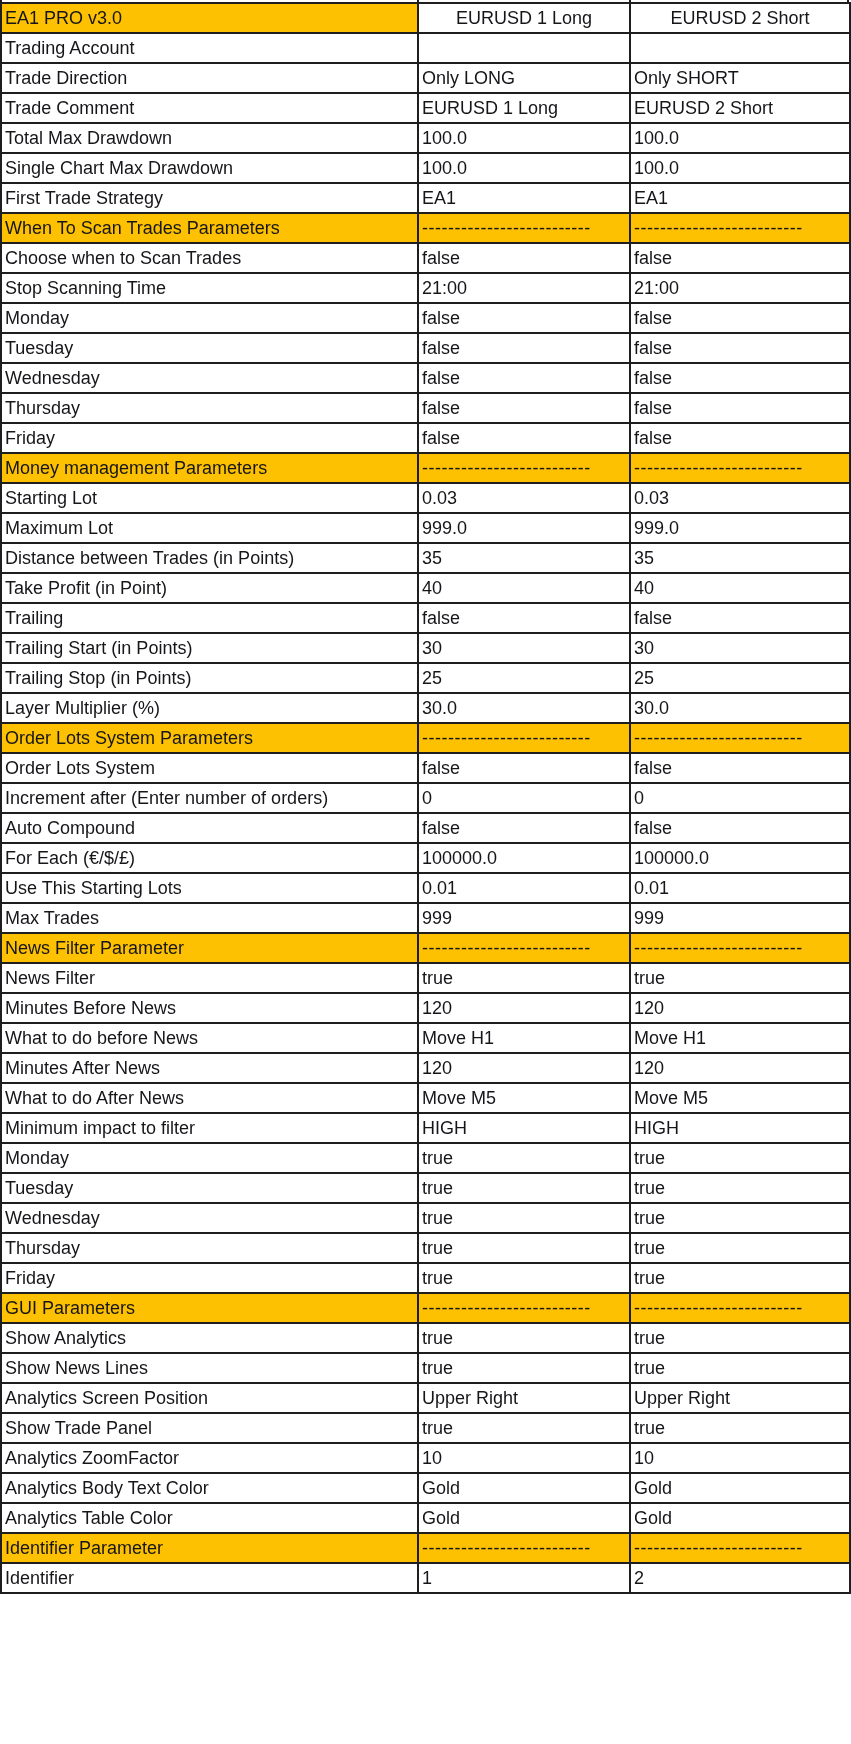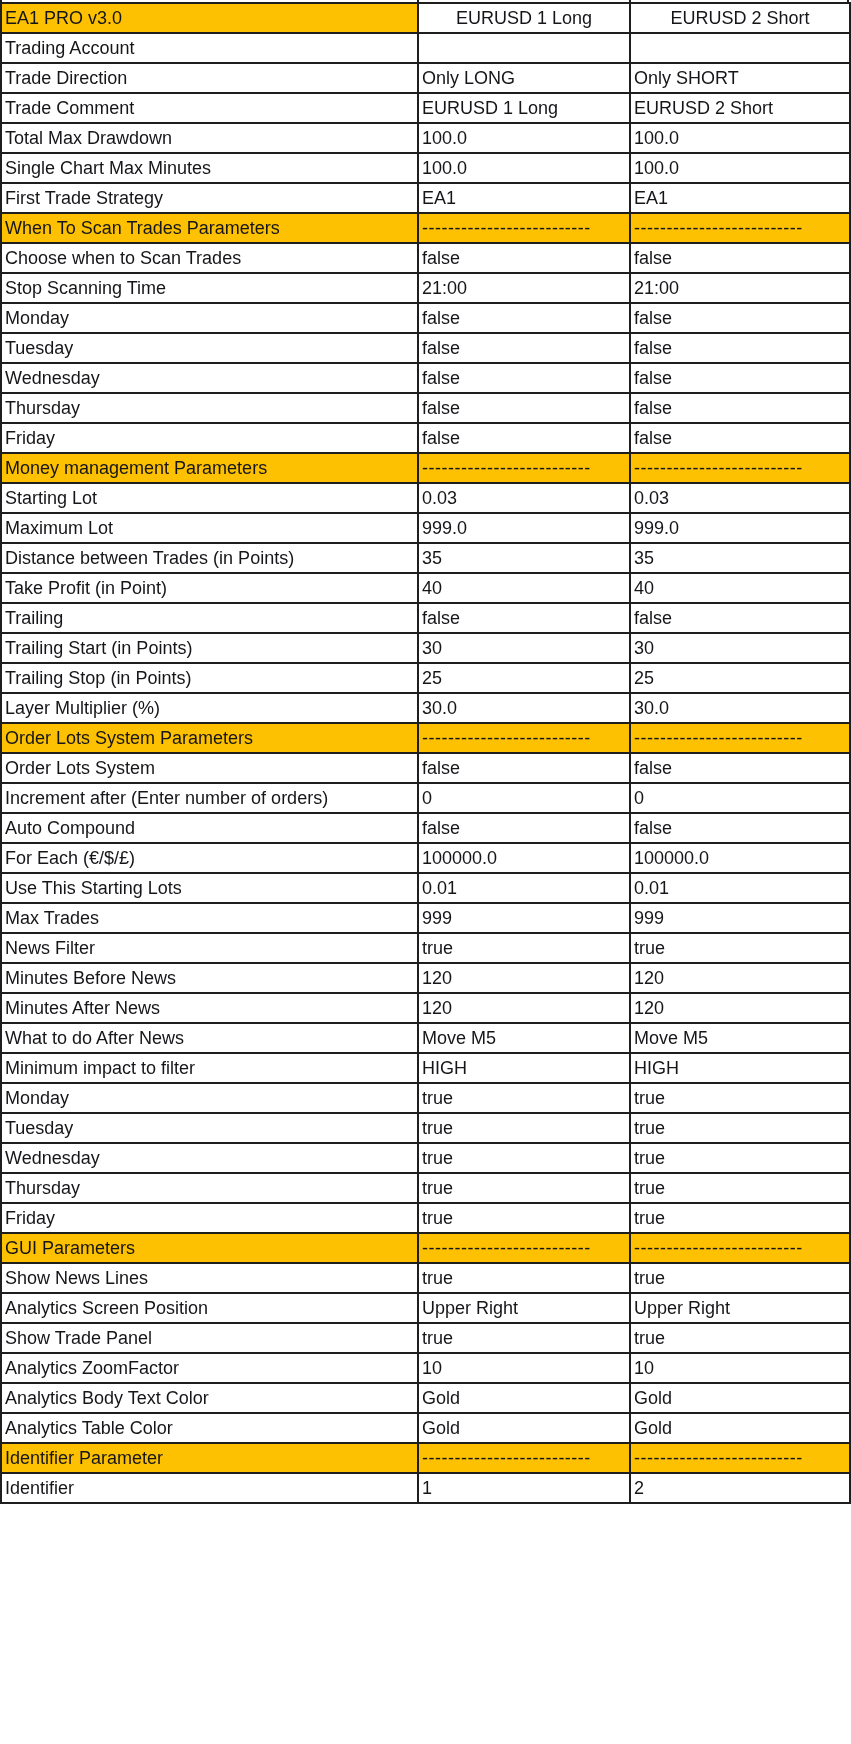--- a/index.html
+++ b/index.html
@@ -61,21 +61,21 @@
         <td>Trade Comment</td>
         <td>EURUSD 1 Long</td>
         <td>EURUSD 2 Short</td>
       </tr>
       <tr class="">
         <td>Total Max Drawdown</td>
         <td>100.0</td>
         <td>100.0</td>
       </tr>
       <tr class="">
-        <td>Single Chart Max Minutes</td>
+        <td>Single Chart Max Drawdown</td>
         <td>100.0</td>
         <td>100.0</td>
       </tr>
       <tr class="">
         <td>First Trade Strategy</td>
         <td>EA1</td>
         <td>EA1</td>
       </tr>
       <tr class="section">
         <td>When To Scan Trades Parameters</td>
@@ -190,31 +190,41 @@
       <tr class="">
         <td>Use This Starting Lots</td>
         <td>0.01</td>
         <td>0.01</td>
       </tr>
       <tr class="">
         <td>Max Trades</td>
         <td>999</td>
         <td>999</td>
       </tr>
+      <tr class="section">
+        <td>News Filter Parameter</td>
+        <td class="dashes">--------------------------</td>
+        <td class="dashes">--------------------------</td>
+      </tr>
       <tr class="">
         <td>News Filter</td>
         <td>true</td>
         <td>true</td>
       </tr>
       <tr class="">
         <td>Minutes Before News</td>
         <td>120</td>
         <td>120</td>
       </tr>
       <tr class="">
+        <td>What to do before News</td>
+        <td>Move H1</td>
+        <td>Move H1</td>
+      </tr>
+      <tr class="">
         <td>Minutes After News</td>
         <td>120</td>
         <td>120</td>
       </tr>
       <tr class="">
         <td>What to do After News</td>
         <td>Move M5</td>
         <td>Move M5</td>
       </tr>
       <tr class="">
@@ -244,20 +254,25 @@
       </tr>
       <tr class="">
         <td>Friday</td>
         <td>true</td>
         <td>true</td>
       </tr>
       <tr class="section">
         <td>GUI Parameters</td>
         <td class="dashes">--------------------------</td>
         <td class="dashes">--------------------------</td>
+      </tr>
+      <tr class="">
+        <td>Show Analytics</td>
+        <td>true</td>
+        <td>true</td>
       </tr>
       <tr class="">
         <td>Show News Lines</td>
         <td>true</td>
         <td>true</td>
       </tr>
       <tr class="">
         <td>Analytics Screen Position</td>
         <td>Upper Right</td>
         <td>Upper Right</td>

